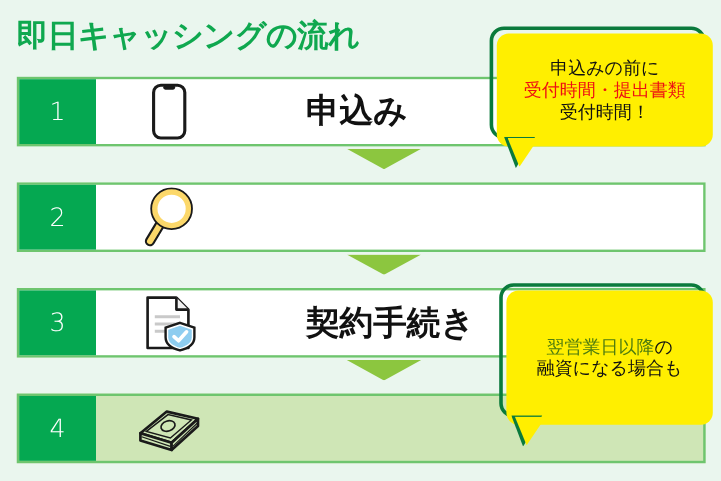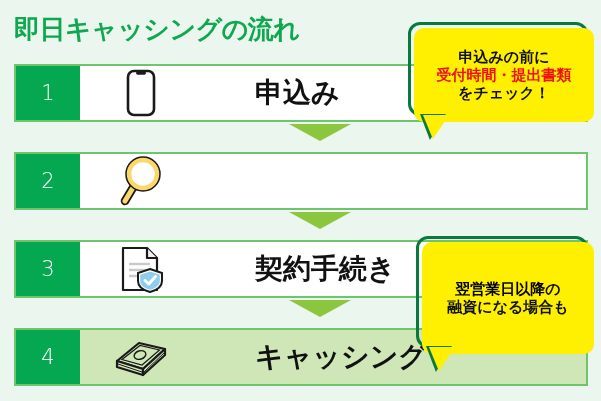--- a/index.html
+++ b/index.html
@@ -107,21 +107,21 @@
     background: #ffef00;
     border-radius: 10px;
     display: flex;
     flex-direction: column;
     align-items: center;
     justify-content: center;
     padding: 4px 6px;
   }
   .callout .line {
     font-size: 15px;
-    font-weight: bold;
+    font-weight: normal;
     color: #111111;
     line-height: 1.22;
     white-space: nowrap;
     text-align: center;
   }
   .callout .line.red { color: #ee1111; }
   .callout .line .blk { color: #111111; }
   .callout .tail {
     position: absolute;
     width: 26px; height: 24px;
@@ -216,38 +216,37 @@
         <svg width="56" height="40" viewBox="0 0 56 40">
           <path d="M4 24 L26 6 L52 12 L30 32 Z" fill="#cfe6b6" stroke="#1a1a1a" stroke-width="2.2" stroke-linejoin="round"></path>
           <path d="M4 24 V30 L30 38 V32 Z" fill="#cfe6b6" stroke="#1a1a1a" stroke-width="2.2" stroke-linejoin="round"></path>
           <path d="M30 32 V38 L52 18 V12 Z" fill="#cfe6b6" stroke="#1a1a1a" stroke-width="2.2" stroke-linejoin="round"></path>
           <path d="M9 22.5 L27 8.5 L46.5 13 L29 28 Z" fill="none" stroke="#1a1a1a" stroke-width="1.2"></path>
           <ellipse cx="27" cy="18" rx="6" ry="4.2" fill="none" stroke="#1a1a1a" stroke-width="1.4" transform="rotate(-18 27 18)"></ellipse>
           <line x1="5" y1="27" x2="29" y2="35" stroke="#1a1a1a" stroke-width="1"></line>
           <line x1="31" y1="35" x2="51.5" y2="15.5" stroke="#1a1a1a" stroke-width="1"></line>
         </svg>
       </div>
-      <div class="step-label">キャッシング</div>
     </div>
   </div>
 
   <div class="callout" id="callout-1">
     <div class="tail-outline"></div>
     <div class="frame"></div>
     <div class="tail"></div>
     <div class="body">
       <div class="line">申込みの前に</div>
       <div class="line red">受付時間・提出書類</div>
-      <div class="line">をチェック！</div>
+      <div class="line">受付時間！</div>
     </div>
   </div>
 
   <div class="callout" id="callout-2">
     <div class="tail-outline"></div>
     <div class="frame"></div>
     <div class="tail"></div>
     <div class="body">
-      <div class="line"><span class="red-seg" style="color:#000000">翌営業日以降</span><span class="blk">の</span></div>
+      <div class="line"><span class="red-seg" style="color:#4d7c0f">翌営業日以降</span><span class="blk">の</span></div>
       <div class="line">融資になる場合も</div>
     </div>
   </div>
 
 </div>
 
 </body></html>

